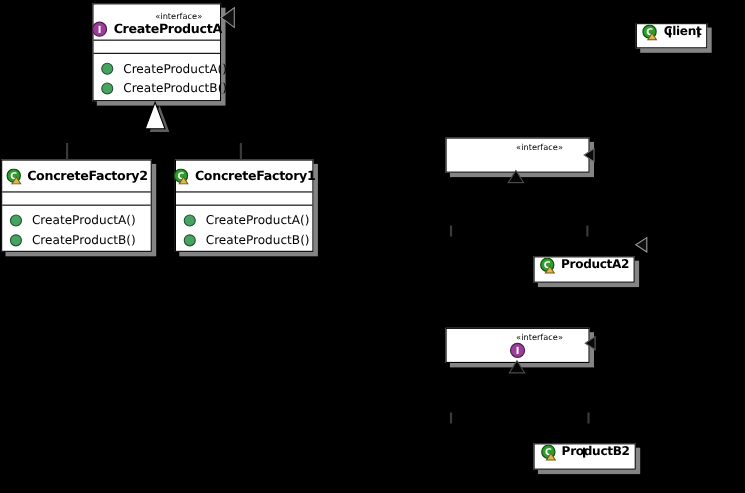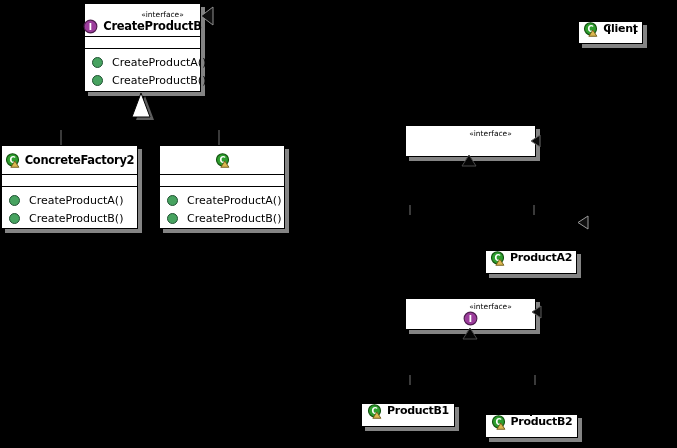--- a/index.html
+++ b/index.html
@@ -22,24 +22,24 @@
   .row-box{display:flex;align-items:flex-start;justify-content:center;gap:5px;margin-top:18px;}
   .icon{flex:none;}
 
   
   .b-af {left:84px; top:3px;  width:117px;height:89px;}
   .b-cl {left:578px;top:3px;  width:65px; height:23px;}
   .b-cf2{left:1px;  top:145px;width:137px;height:84px;}
   .b-cf1{left:159px;top:145px;width:126px;height:84px;}
   .b-apa{left:405px;top:125px;width:131px;height:32px;}
   .b-pa1{left:361px;top:215px;width:94px; height:24px;}
-  .b-pa2{left:485px;top:232px;width:92px; height:24px;}
+  .b-pa2{left:485px;top:215px;width:92px; height:24px;}
   .b-apb{left:405px;top:298px;width:131px;height:32px;}
   .b-pb1{left:361px;top:385px;width:94px; height:24px;}
-  .b-pb2{left:485px;top:396px;width:93px; height:24px;}
+  .b-pb2{left:485px;top:385px;width:93px; height:24px;}
   .hdr-af{height:32px;}
   .hdr-cf{height:28px;}
   .hdr-ap{height:30px;justify-content:flex-start;}
 
   
   .arrow{position:absolute;}
   .stub{position:absolute;width:2px;background:#3a3a3a;}
   .stub-black{background:#000;}
 </style>
 </head>
@@ -59,21 +59,21 @@
 
 <div class="canvas">
 
   <div class="uml-box b-af">
     <div class="hdr hdr-af">
       <div class="stereo">«interface»</div>
       <div class="name-row">
         <svg class="icon" width="15" height="15">
             <use href="#ic-i"></use>
           </svg>
-        <span class="title">CreateProductB</span>
+        <span class="title">CreateProductA</span>
       </div>
     </div>
     <div class="sec-empty"></div>
     <div class="sec-methods">
       <div class="method-row">
         <span class="bullet"></span>
         <span>CreateProductA()</span>
       </div>
       <div class="method-row">
         <span class="bullet"></span>
@@ -110,20 +110,21 @@
       </div>
     </div>
   </div>
 
   <div class="uml-box b-cf1">
     <div class="hdr hdr-cf">
       <div class="name-row">
         <svg class="icon" width="15" height="15">
             <use href="#ic-c"></use>
           </svg>
+        <span class="title">ConcreteFactory1</span>
       </div>
     </div>
     <div class="sec-empty"></div>
     <div class="sec-methods">
       <div class="method-row">
         <span class="bullet"></span>
         <span>CreateProductA()</span>
       </div>
       <div class="method-row">
         <span class="bullet"></span>
@@ -149,26 +150,20 @@
     <div class="hdr hdr-ap">
       <div class="stereo">«interface»</div>
       <div class="name-row">
         <svg class="icon" width="15" height="15">
             <use href="#ic-i"></use>
           </svg>
       </div>
     </div>
   </div>
 
-  <div class="uml-box b-pb1 row-box">
-    <svg class="icon" width="15" height="15">
-        <use href="#ic-c"></use>
-      </svg>
-    <span class="title-sm">ProductB1</span>
-  </div>
   <div class="uml-box b-pb2 row-box">
     <svg class="icon" width="15" height="15">
         <use href="#ic-c"></use>
       </svg>
     <span class="title-sm">ProductB2</span>
   </div>
 
   <svg class="arrow" style="left:129px;top:92px" width="30" height="30">
     <polygon points="16,4 25,28 7,28" fill="#5e5e5e"></polygon>
     <polygon points="12,1 21,25 3,25" fill="#ffffff" stroke="#000000" stroke-width="1"></polygon>

